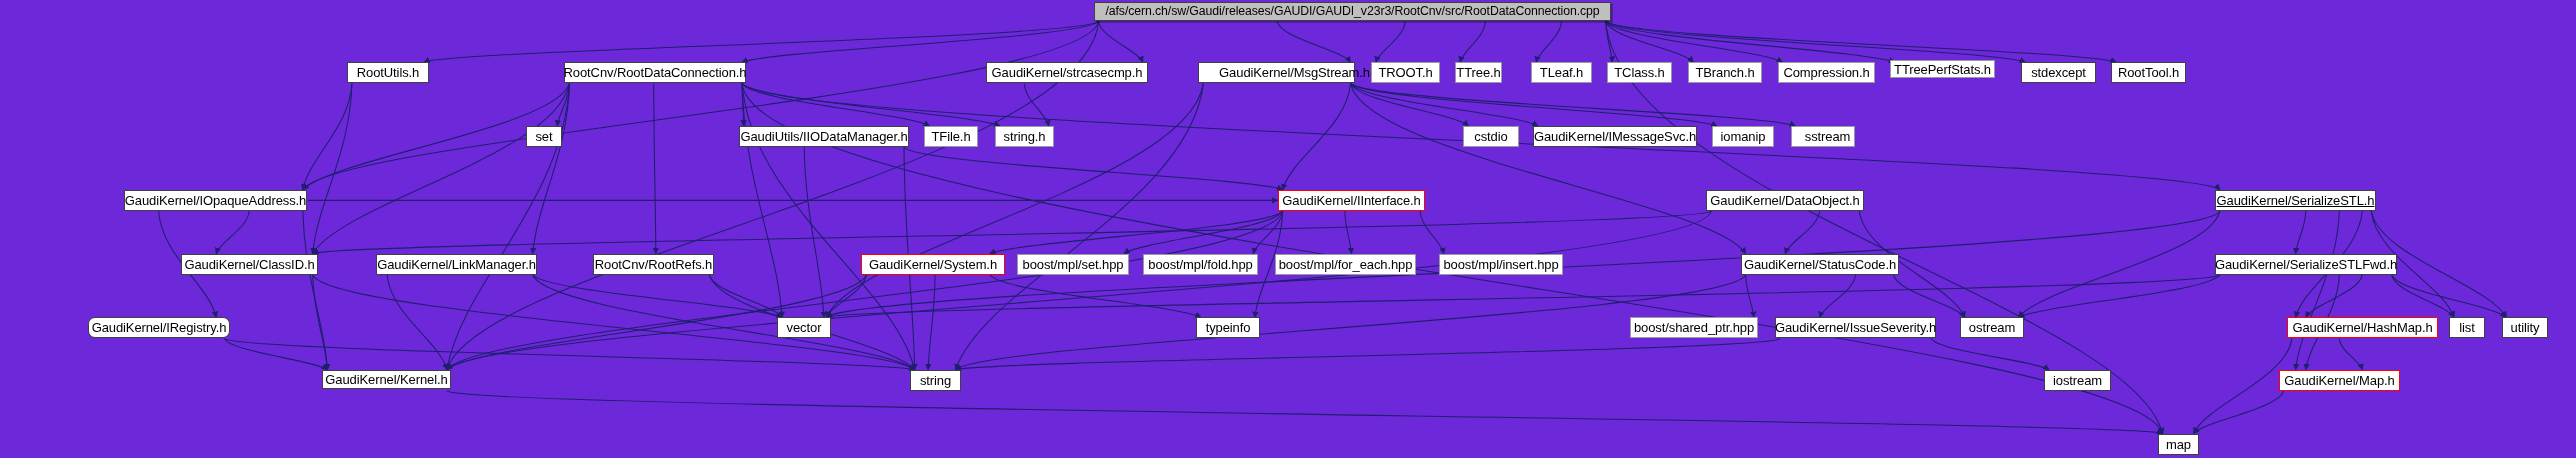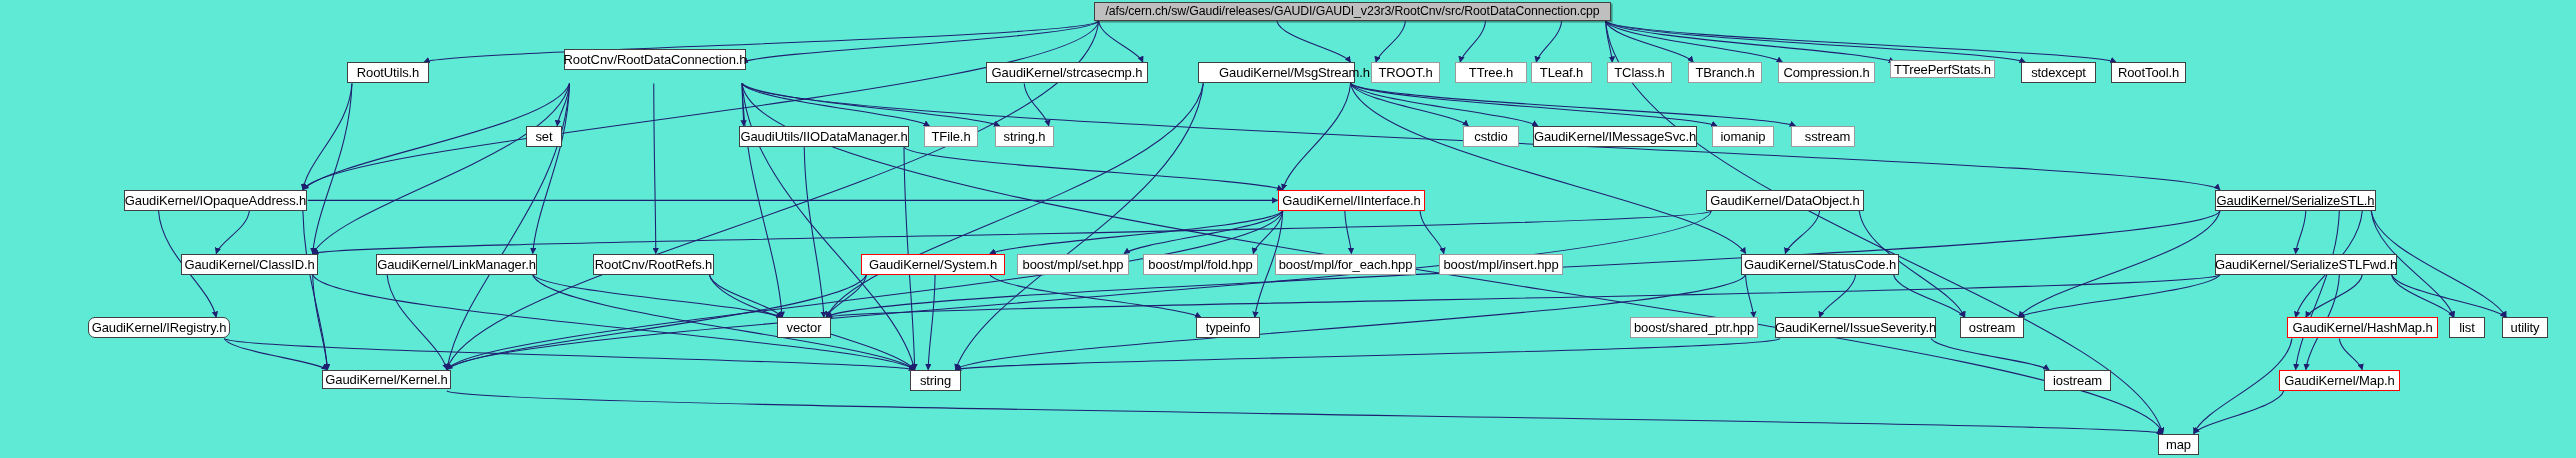--- a/index.html
+++ b/index.html
@@ -1,19 +1,19 @@
 <!DOCTYPE html>
 <html style="font-size:13px"><head>
 <meta charset="utf-8">
 <style>
   html,body{margin:0;padding:0;background:#ffffff;}
   #graph{
     position:relative;
     width:2576px;height:458px;
-    background:#5eead4;
+    background:#6d28d9;
     font-family:"Liberation Sans","DejaVu Sans",sans-serif;
     overflow:hidden;
   }
   #edges{position:absolute;left:0;top:0;width:2576px;height:458px;pointer-events:none;}
   .node{
     position:absolute;
     box-sizing:border-box;
     background:#ffffff;
     border:0.8px solid #9a9a9a;
     color:#000000;
@@ -142,33 +142,33 @@
         <path d="M 546 478 C 563.5 499.84, 2605.5 514.4, 2644 530" marker-end="url(#arrow)"></path>
       </g>
   </svg>
   <div id="nodes">
       <div class="node title shadow" style="left: 1094px; top: 1.6px; width: 517px; height: 19.6px;">
         <span>/afs/cern.ch/sw/Gaudi/releases/GAUDI/GAUDI_v23r3/RootCnv/src/RootDataConnection.cpp</span>
       </div>
       <div class="node dark" style="left: 347px; top: 62px; width: 82px; height: 21px;">
         <span>RootUtils.h</span>
       </div>
-      <div class="node dark" style="left: 564px; top: 49px; width: 182px; height: 21px;">
+      <div class="node dark" style="left: 564px; top: 62px; width: 182px; height: 21px;">
         <span>RootCnv/RootDataConnection.h</span>
       </div>
       <div class="node dark" style="left: 986px; top: 62px; width: 162px; height: 21px;">
         <span>GaudiKernel/strcasecmp.h</span>
       </div>
       <div class="node dark" style="left: 1198px; top: 62px; width: 157px; height: 21px; padding-left: 41px;">
         <span>GaudiKernel/MsgStream.h</span>
       </div>
       <div class="node plain" style="left: 1371px; top: 62px; width: 69px; height: 21px;">
         <span>TROOT.h</span>
       </div>
-      <div class="node plain" style="left: 1455px; top: 62px; width: 72px; height: 21px;">
+      <div class="node plain" style="left: 1455px; top: 62px; width: 47px; height: 21px;">
         <span>TTree.h</span>
       </div>
       <div class="node plain" style="left: 1531px; top: 62px; width: 61px; height: 21px;">
         <span>TLeaf.h</span>
       </div>
       <div class="node plain" style="left: 1607px; top: 62px; width: 65px; height: 21px;">
         <span>TClass.h</span>
       </div>
       <div class="node plain" style="left: 1688px; top: 62px; width: 74px; height: 21px;">
         <span>TBranch.h</span>

